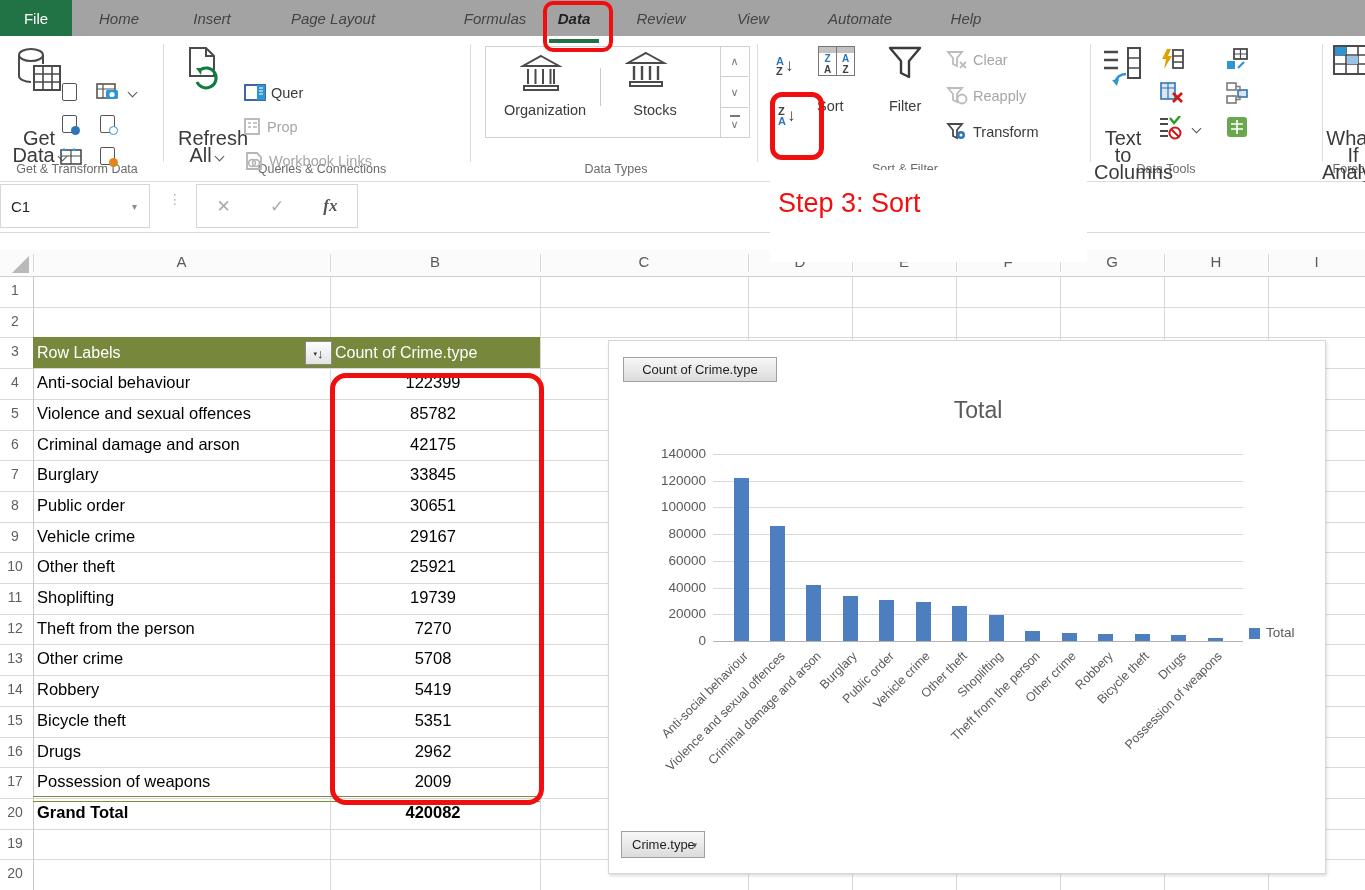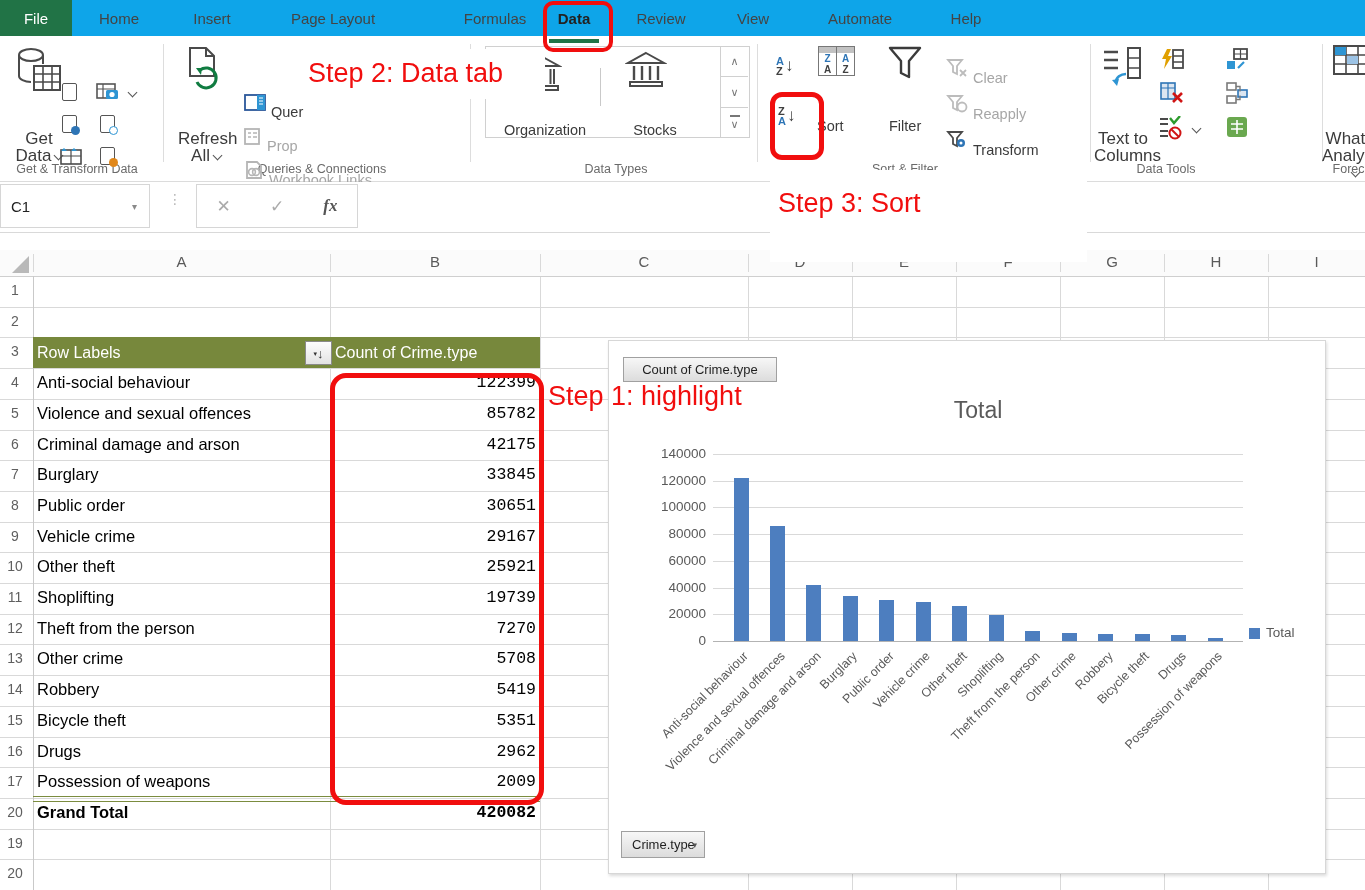--- a/index.html
+++ b/index.html
@@ -1,33 +1,33 @@
 <!DOCTYPE html>
 <html><head>
 <meta charset="utf-8">
 <style>
   html,body{margin:0;padding:0;background:#fff;}
   #app{position:relative;width:1365px;height:890px;overflow:hidden;background:#fff;
        font-family:"Liberation Sans","DejaVu Sans",sans-serif;color:#333;}
   .abs{position:absolute;}
   
-  .tabbar{position:absolute;left:0;top:0;width:1365px;height:36px;background:#0ea5e9;z-index:5;}
+  .tabbar{position:absolute;left:0;top:0;width:1365px;height:36px;background:#a3a3a3;z-index:5;}
   .file-tab{position:absolute;left:0;top:0;width:72px;height:36px;background:#217346;color:#fff;
             font-size:15px;display:flex;align-items:center;justify-content:center;}
   .rtab{position:absolute;top:0;height:36px;display:flex;align-items:center;transform:translateX(-50%);
-        font-size:15px;color:#444;white-space:nowrap;}
+        font-size:15px;color:#444;white-space:nowrap;font-style:italic;}
   .rtab.active{font-weight:bold;color:#222;}
   .tab-underline{position:absolute;height:4px;background:#217346;z-index:6;}
   
   .ribbon{position:absolute;left:0;top:36px;width:1365px;height:145px;background:#fff;z-index:5;
           border-bottom:1px solid #dcdcdc;}
   .gsep{position:absolute;top:8px;width:1px;height:118px;background:#ddd;}
   .glabel{position:absolute;top:126px;transform:translateX(-50%);font-size:12.5px;color:#6a6a6a;white-space:nowrap;}
-  .bigbtn{position:absolute;text-align:center;font-size:17px;color:#3b3b3b;line-height:17px;}
-  .smalllbl{font-size:14.5px;color:#3b3b3b;white-space:nowrap;margin-top:20px;}
+  .bigbtn{position:absolute;text-align:center;font-size:20px;color:#3b3b3b;line-height:17px;}
+  .smalllbl{font-size:14.5px;color:#3b3b3b;white-space:nowrap;}
   .gray{color:#a6a6a6;}
   .chev{display:inline-block;width:6px;height:6px;border-right:1.5px solid #555;border-bottom:1.5px solid #555;
         transform:rotate(45deg);vertical-align:2px;margin-left:4px;}
   .smallrow{position:absolute;display:flex;align-items:center;gap:5px;}
   
   .icon-doc{width:13px;height:16px;border:1.6px solid #555;border-radius:2px;position:relative;background:#fff;}
   .icon-doc .dot{position:absolute;right:-4px;bottom:-3px;width:9px;height:9px;border-radius:50%;}
   .azicon{display:flex;align-items:center;gap:1px;cursor:pointer;}
   .azicon .lt{display:flex;flex-direction:column;font-size:11px;line-height:10px;font-weight:bold;color:#404040;}
   .azicon .ar{font-size:17px;color:#404040;line-height:16px;}
@@ -49,21 +49,21 @@
             border-bottom:1px solid #cfcfcf;z-index:2;}
   .colletter{position:absolute;top:3px;transform:translateX(-50%);font-size:15px;color:#5a5a5a;}
   .colsep{position:absolute;top:4px;width:1px;height:18px;background:#d9d9d9;}
   .selall{position:absolute;left:12px;top:256px;width:0;height:0;z-index:2;
           border-left:17px solid transparent;border-bottom:17px solid #b9b9b9;}
   .gline-v{position:absolute;width:1px;background:#d9d9d9;z-index:1;}
   .gline-h{position:absolute;height:1px;background:#d9d9d9;z-index:1;}
   .rownum{position:absolute;left:0;width:30px;text-align:center;font-size:14px;color:#5f5f5f;z-index:2;}
   .gutterline{position:absolute;left:33px;top:276px;width:1px;height:614px;background:#c9c9c9;z-index:2;}
   .cell-label{position:absolute;left:37px;font-size:16.5px;color:#000;white-space:nowrap;z-index:3;}
-  .cell-val{position:absolute;left:330px;width:206px;text-align:right;font-size:16.5px;color:#000;z-index:3;font-family:Liberation Mono, monospace;}
+  .cell-val{position:absolute;left:330px;width:206px;text-align:center;font-size:16.5px;color:#000;z-index:3;}
   .pvt-head{position:absolute;color:#fff;font-size:16px;display:flex;align-items:center;z-index:3;box-sizing:border-box;}
   .sortbtn{position:absolute;width:25px;height:22px;background:linear-gradient(#fdfdfd,#e3e3e3);
            border:1px solid #8a8a8a;display:flex;align-items:center;justify-content:center;z-index:4;
            font-size:12px;color:#333;gap:0;}
   .dblborder{position:absolute;height:4px;border-top:1px solid #7b8c3f;border-bottom:1px solid #7b8c3f;z-index:4;}
   
   .chart{position:absolute;left:608px;top:340px;width:718px;height:534px;background:#fff;
          border:1px solid #d7d7d7;box-shadow:1px 2px 3px rgba(0,0,0,0.14);z-index:10;box-sizing:border-box;}
   .chart-title{position:absolute;left:104px;top:56px;width:530px;text-align:center;
                font-size:23px;color:#5a5a5a;}
@@ -537,22 +537,18 @@
       <span>Crime.type</span>
       <span style="position:absolute;right:7px;font-size:9px;color:#555">▾</span>
     </div>
     <div class="legend-sq" style="left:640px;top:287px"></div>
     <div class="legend-lbl" style="left:657px;top:284px">Total</div>
   </div>
 
   <div class="tab-underline" style="left:549px;top:39px;width:50px"></div>
   <div class="red-box" style="left:543px;top:1px;width:62px;height:43px"></div>
   <div class="red-box" style="left:770px;top:92px;width:44px;height:58px;border-width:5px;border-radius:12px"></div>
-  <div class="white-overlay" style="left:299px;top:49px;width:246px;height:50px">
-    <div class="red-text" style="left:9px;top:9px">Step 2: Data tab</div>
-  </div>
   <div class="white-overlay" style="left:770px;top:170px;width:317px;height:92px">
     <div class="red-text" style="left:8px;top:18px">Step 3: Sort</div>
   </div>
-  <div class="red-text" style="left:548px;top:381px;z-index:46">Step 1: highlight</div>
   <div class="red-box" style="left:330px;top:373px;width:204px;height:422px;border-width:5px;border-radius:16px"></div>
 
 </div>
 
 </body></html>

